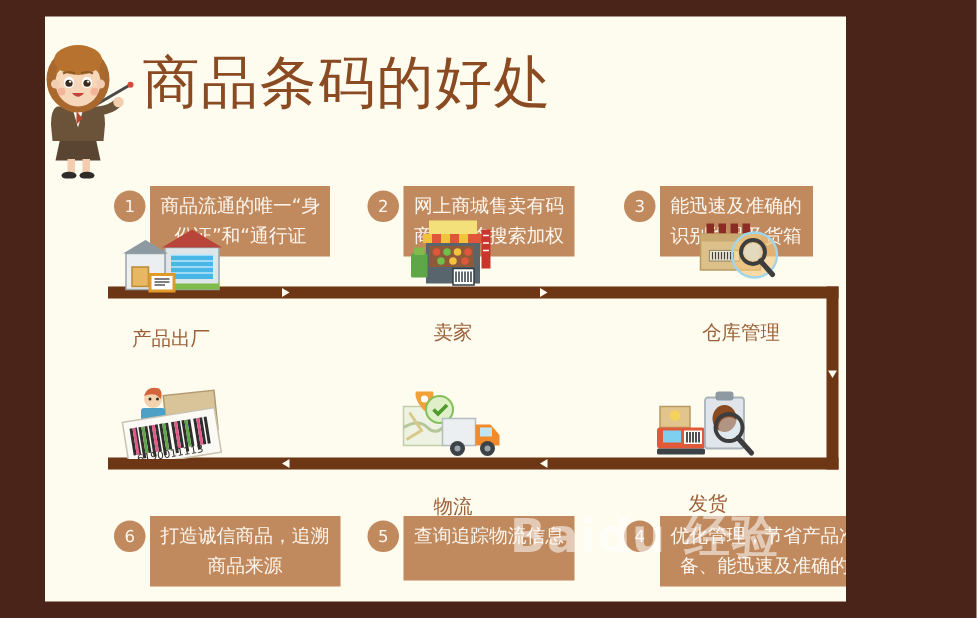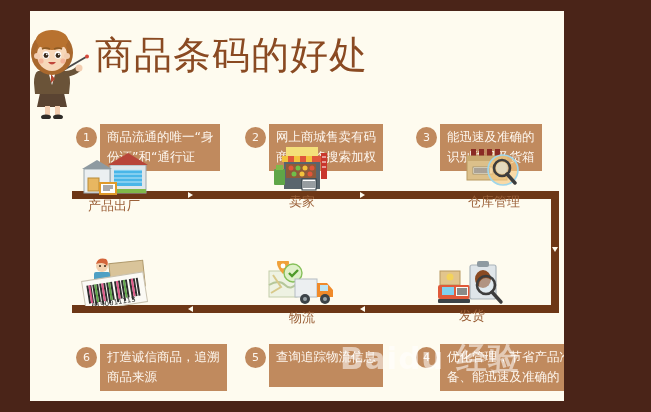--- a/index.html
+++ b/index.html
@@ -41,28 +41,29 @@
     flex:0 0 auto;
     margin-top:3px;margin-right:3px;
   }
   .cbox{
     background:#c08a5e;
     color:#fdf6ee;
     font-size:12.5px;
     line-height:20px;
     padding:3px 7px 4px 7px;
     box-sizing:border-box;
+    text-align:center;
   }
   .cbox span{display:block;white-space:nowrap;}
 
   
   .stage{position:absolute;text-align:center;}
   .stage .icon{height:46px;display:flex;align-items:flex-end;justify-content:center;}
   .stage .lab{
-    margin-top:0;
+    margin-top:20px;
     font-size:13px;
     color:#9b6038;
     white-space:nowrap;
   }
 
   
   .pipe{position:absolute;background:#6d3716;}
   .pipe.h{height:8px;}
   .pipe.v{width:8px;}
   .tri{position:absolute;width:0;height:0;}

